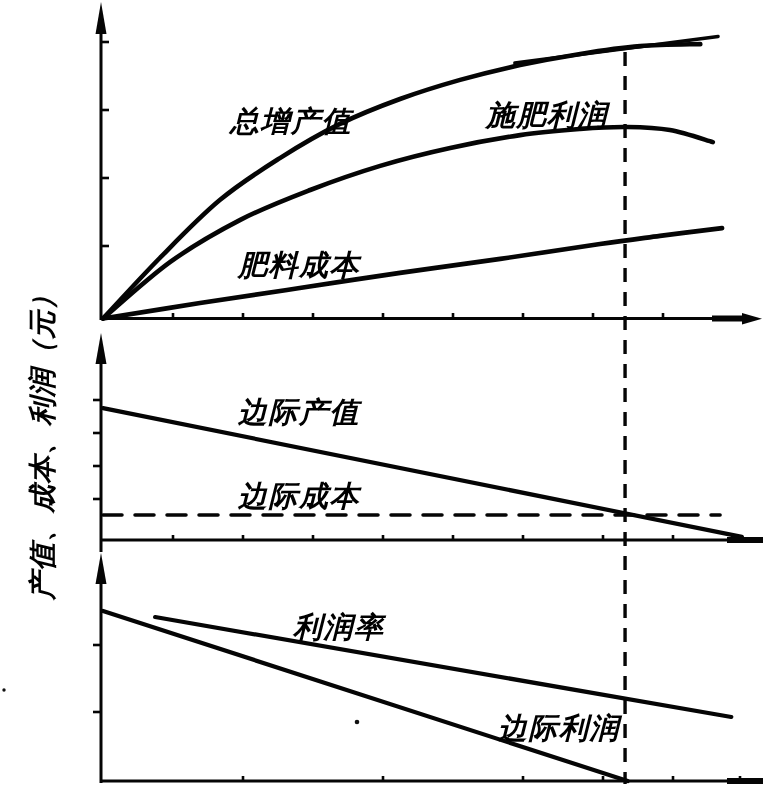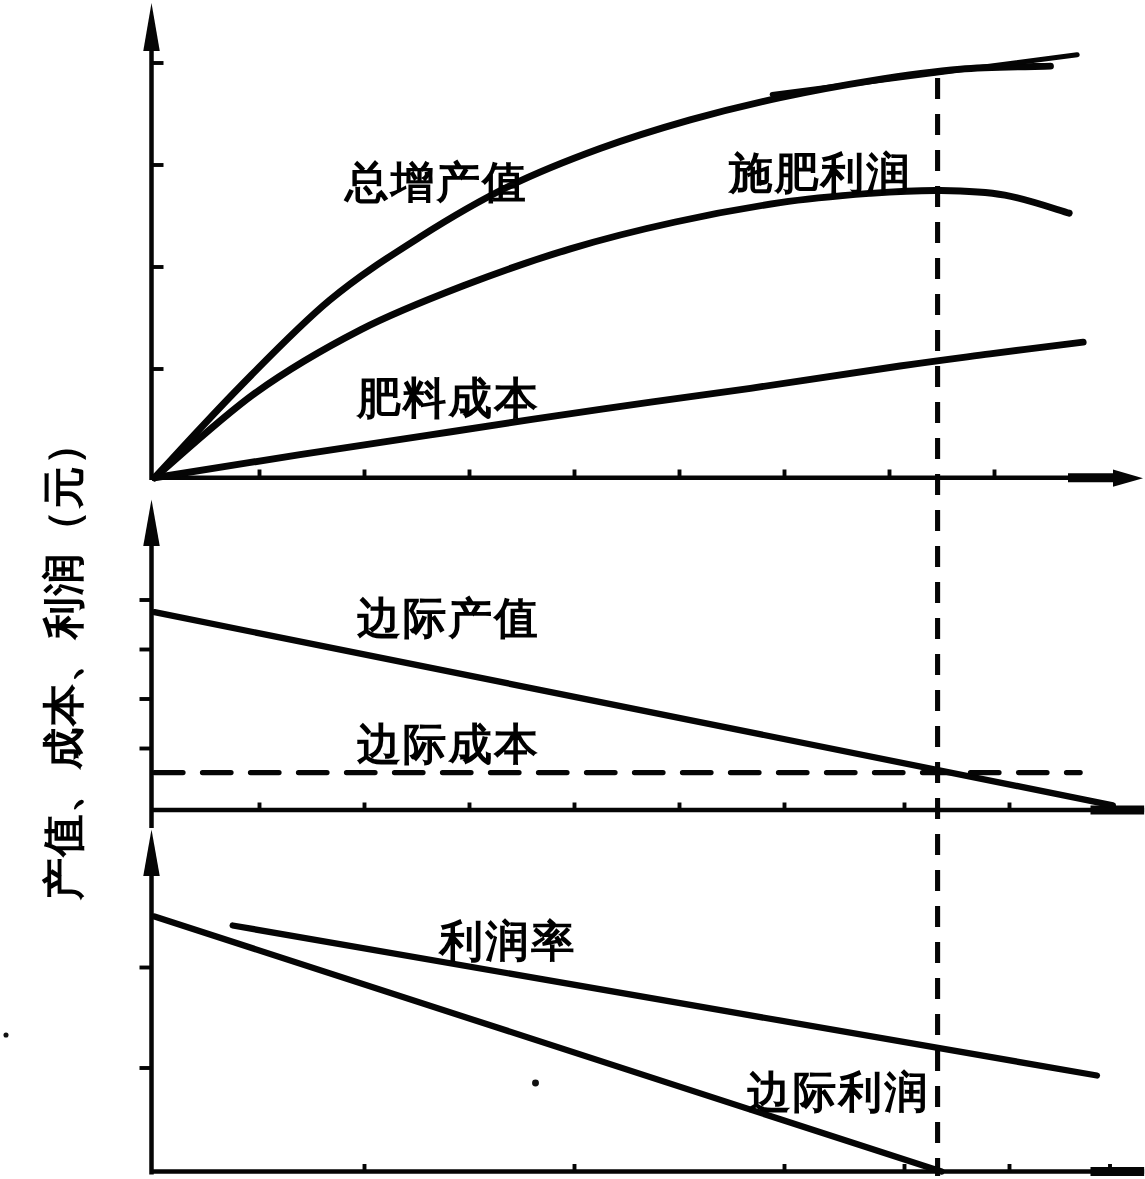--- a/index.html
+++ b/index.html
@@ -1,17 +1,17 @@
 <!DOCTYPE html>
 <html><head>
 <meta charset="utf-8">
 <style>
   html,body{margin:0;padding:0;background:#ffffff;}
   body{width:763px;height:786px;overflow:hidden;}
-  .stage{position:relative;width:763px;height:786px;background:#ffffff;}
+  .stage{position:relative;width:763px;height:786px;background:#ffffff;font-style:italic;}
   svg{display:block;}
   .ax{stroke:#050505;stroke-width:3;fill:none;stroke-linecap:butt;}
   .arrow{fill:#050505;stroke:none;}
   .thick-end{stroke:#050505;stroke-width:6;}
   .lbl{font-family:"DejaVu Sans",sans-serif;font-weight:bold;font-size:29px;fill:#000000;letter-spacing:1.5px;}
   .ylab{font-size:28px;letter-spacing:1px;}
   .speck{fill:#111;}
 </style>
 </head>
 <body>

